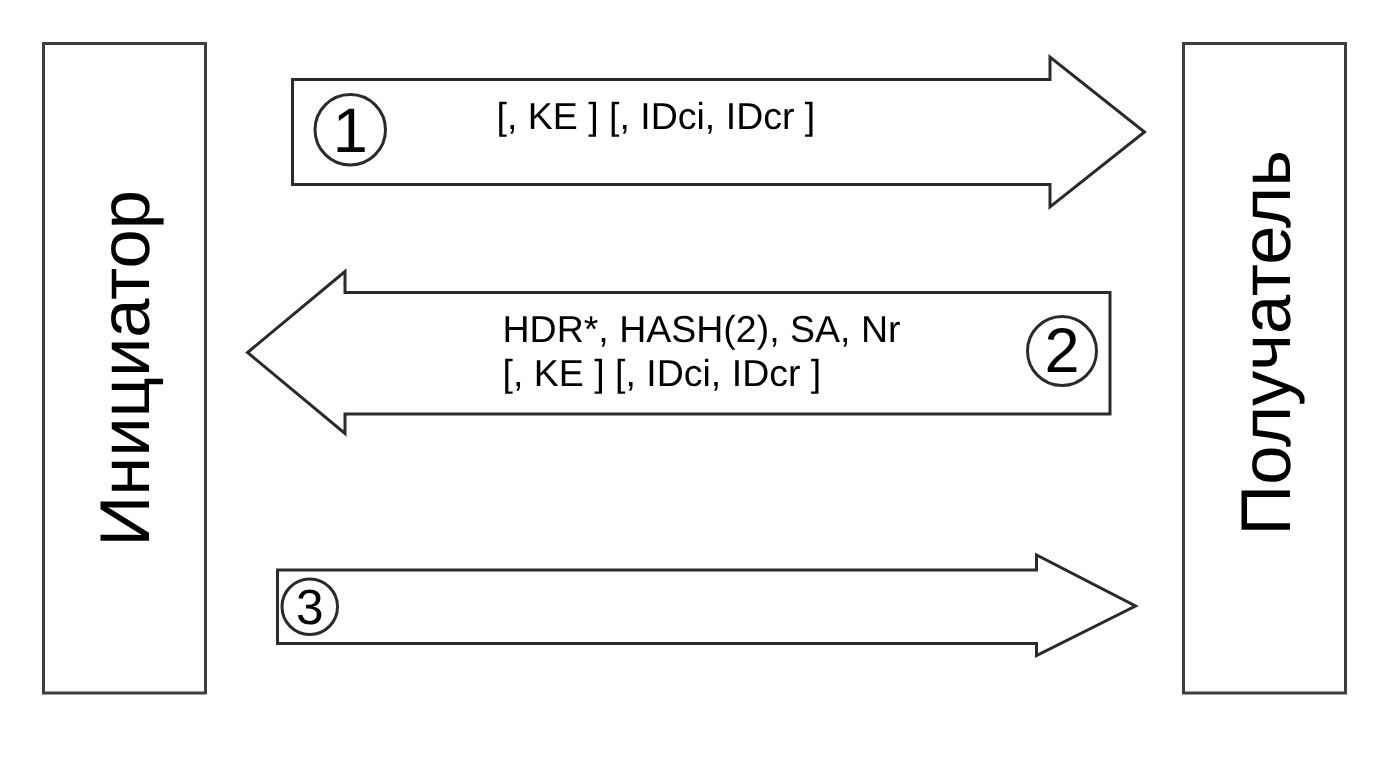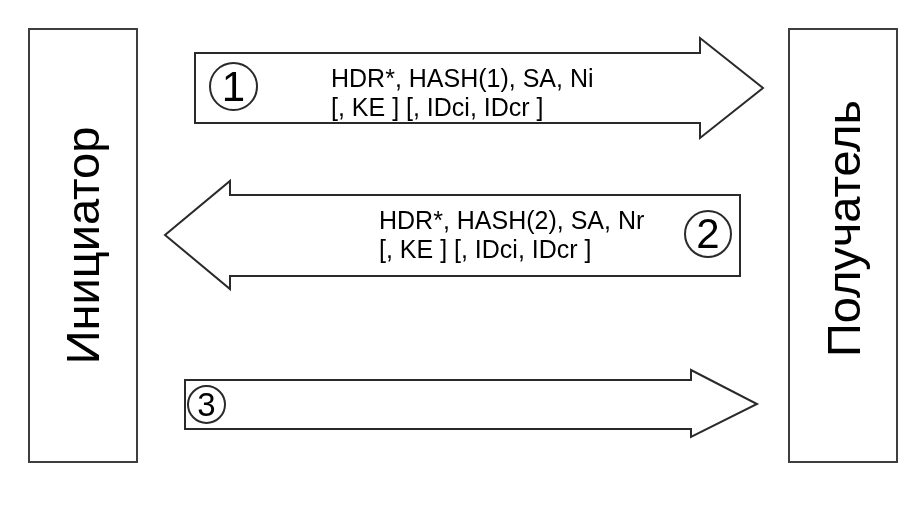--- a/index.html
+++ b/index.html
@@ -54,21 +54,21 @@
   .badge-2 { left: 684px; top: 210px; width: 48px; height: 48px; font-size: 42px; }
   .badge-3 { left: 187px; top: 385px; width: 39px; height: 39px; font-size: 33px; }
   .msg {
     position: absolute;
     font-size: 25px;
     line-height: 29px;
     white-space: nowrap;
     color: #000000;
   }
   .msg-1 { left: 331px; top: 64px; }
-  .msg-2 { left: 335px; top: 206px; margin-left: 44px; }
+  .msg-2 { left: 335px; top: 206px; }
   .msg-3 { left: 205px; top: 387px; width: 535px; text-align: center; }
 </style>
 </head>
 <body>
 
 <div class="stage">
 
   <svg class="arrows-layer" viewBox="0 0 917 512" xmlns="http://www.w3.org/2000/svg">
     <polygon points="195,53 700,53 700,38 763,88 700,138 700,123 195,123" fill="#ffffff" stroke="#2a2a2a" stroke-width="2" stroke-linejoin="miter"></polygon>
     <polygon points="740,195 740,276 230,276 230,289 165,235 230,181 230,195" fill="#ffffff" stroke="#2a2a2a" stroke-width="2" stroke-linejoin="miter"></polygon>
@@ -87,21 +87,20 @@
     <span>1</span>
   </div>
   <div class="badge badge-2">
     <span>2</span>
   </div>
   <div class="badge badge-3">
     <span>3</span>
   </div>
 
   <div class="msg msg-1">
-    <div>HDR*, HASH(1), SA, Ni</div>
     <div>[, KE ] [, IDci, IDcr ]</div>
   </div>
 
   <div class="msg msg-2">
     <div>HDR*, HASH(2), SA, Nr</div>
     <div>[, KE ] [, IDci, IDcr ]</div>
   </div>
 
 
 </div>

